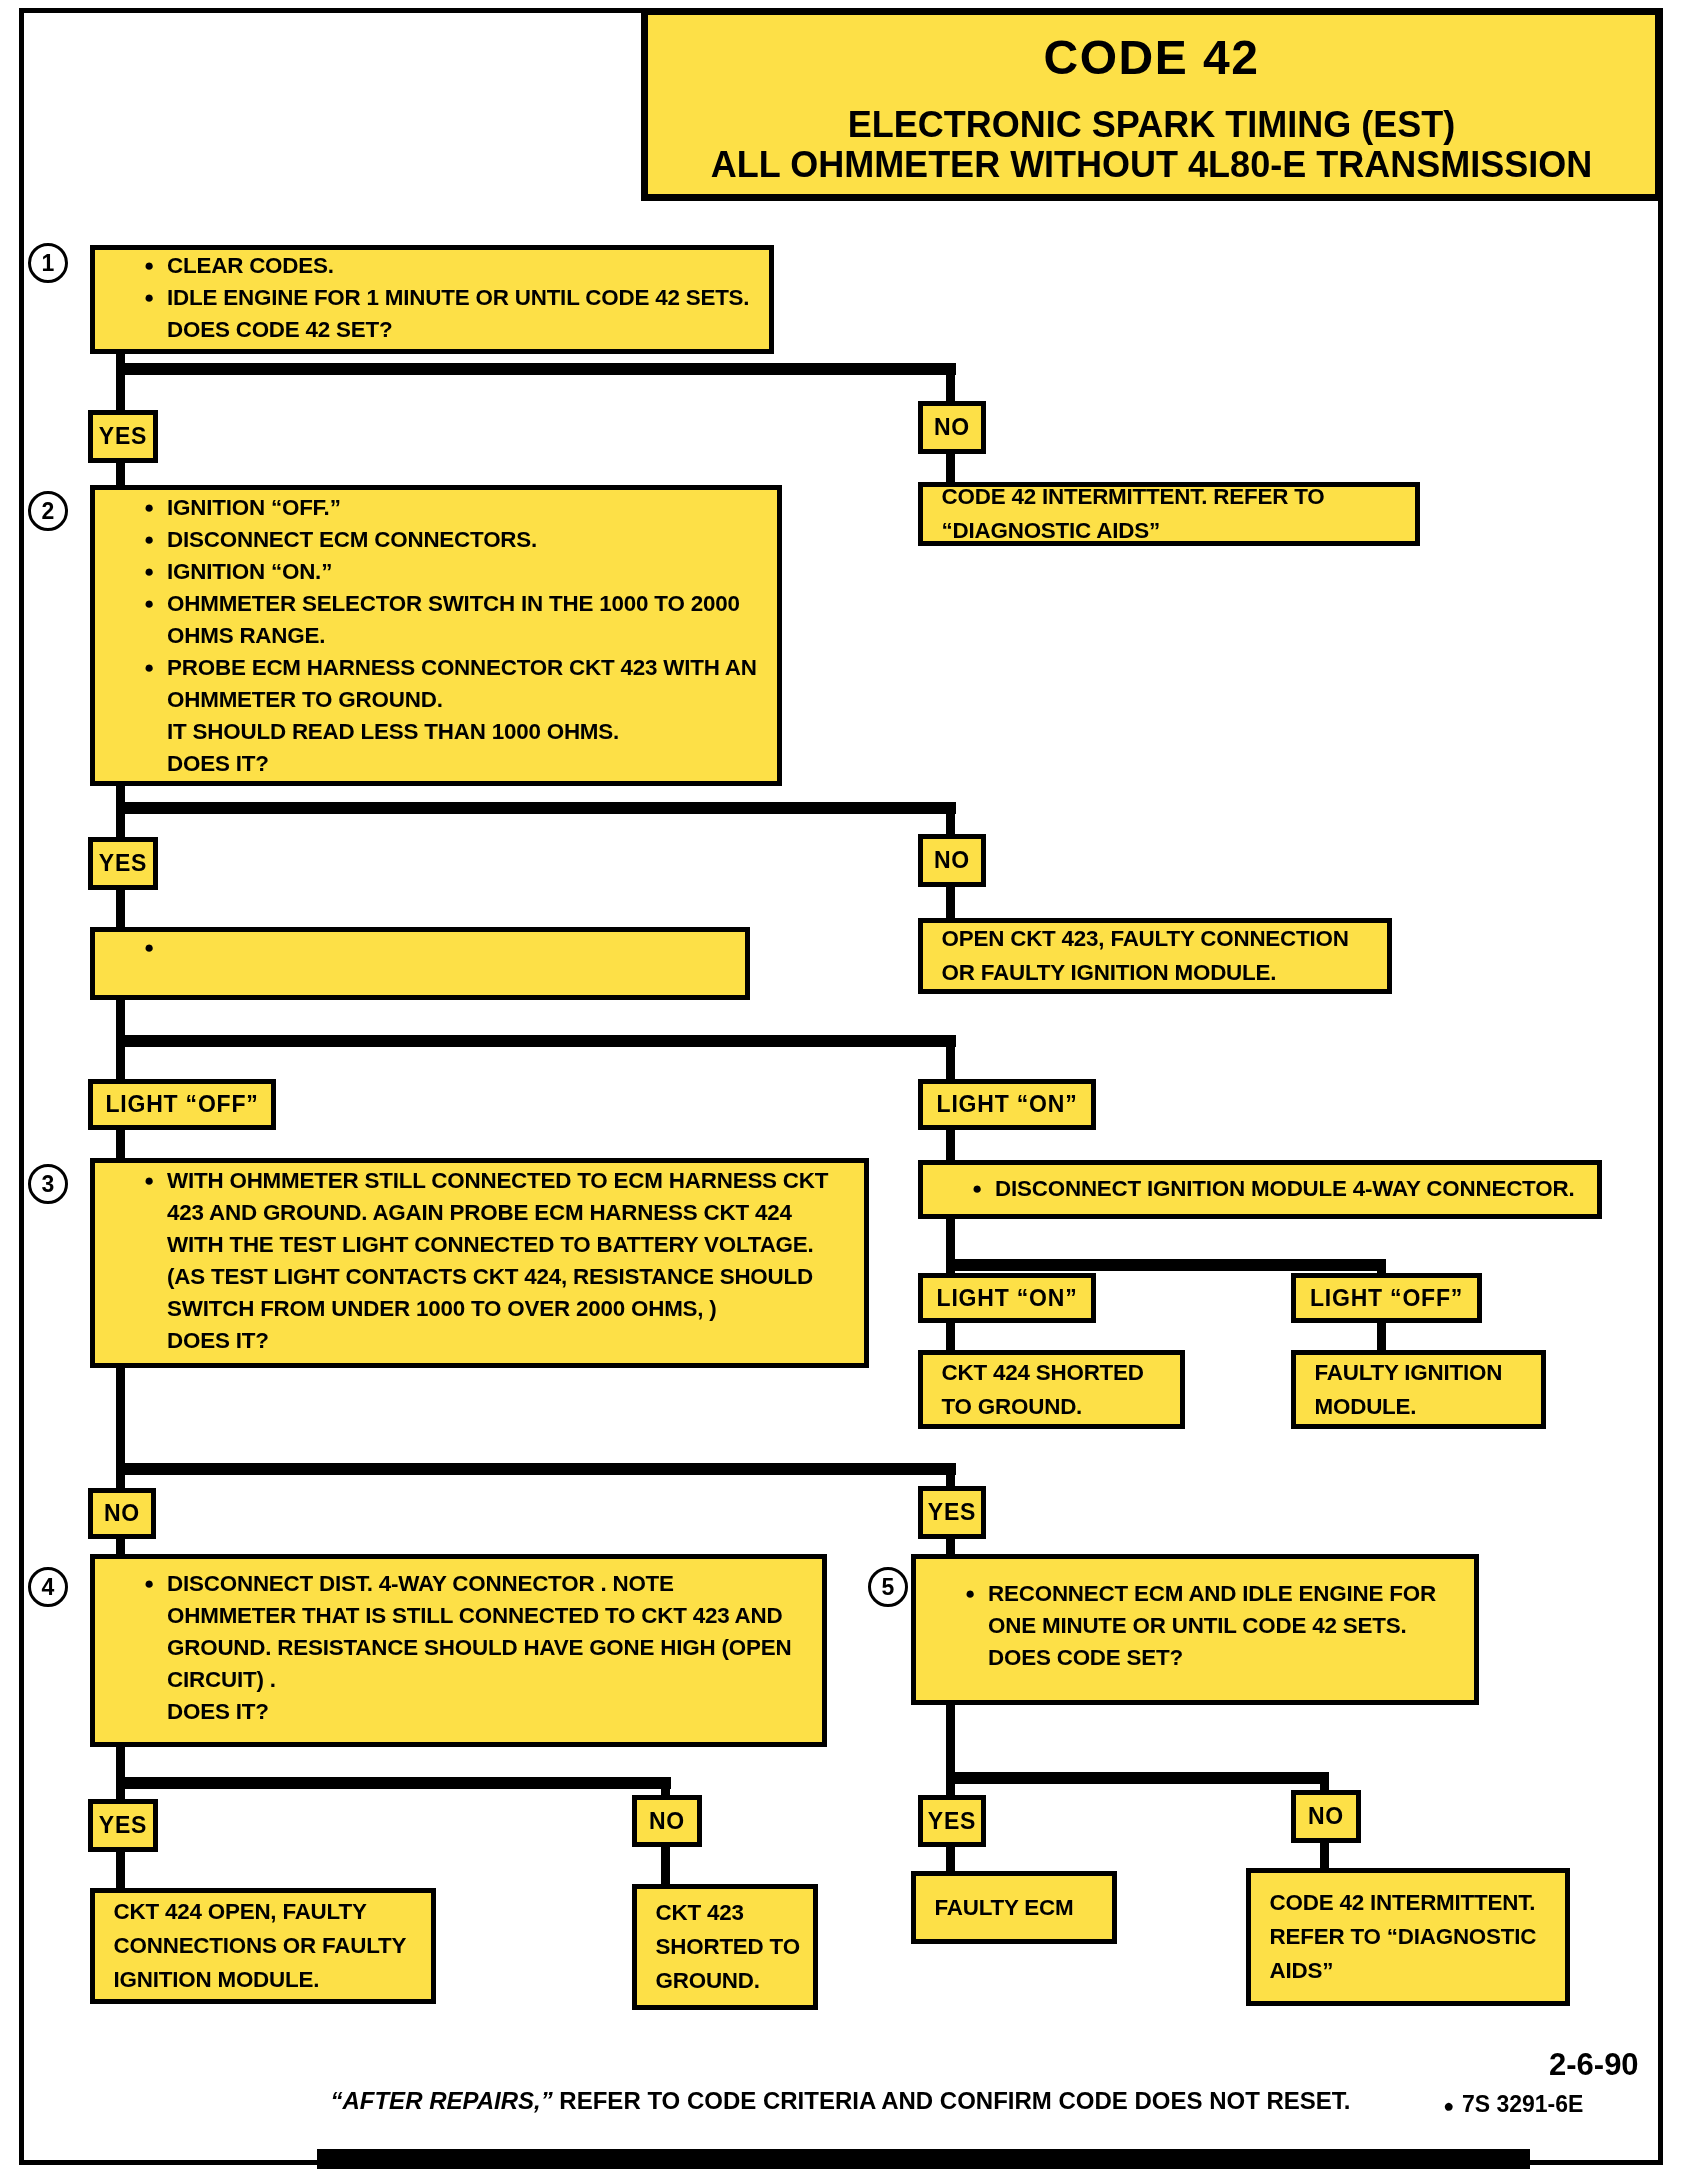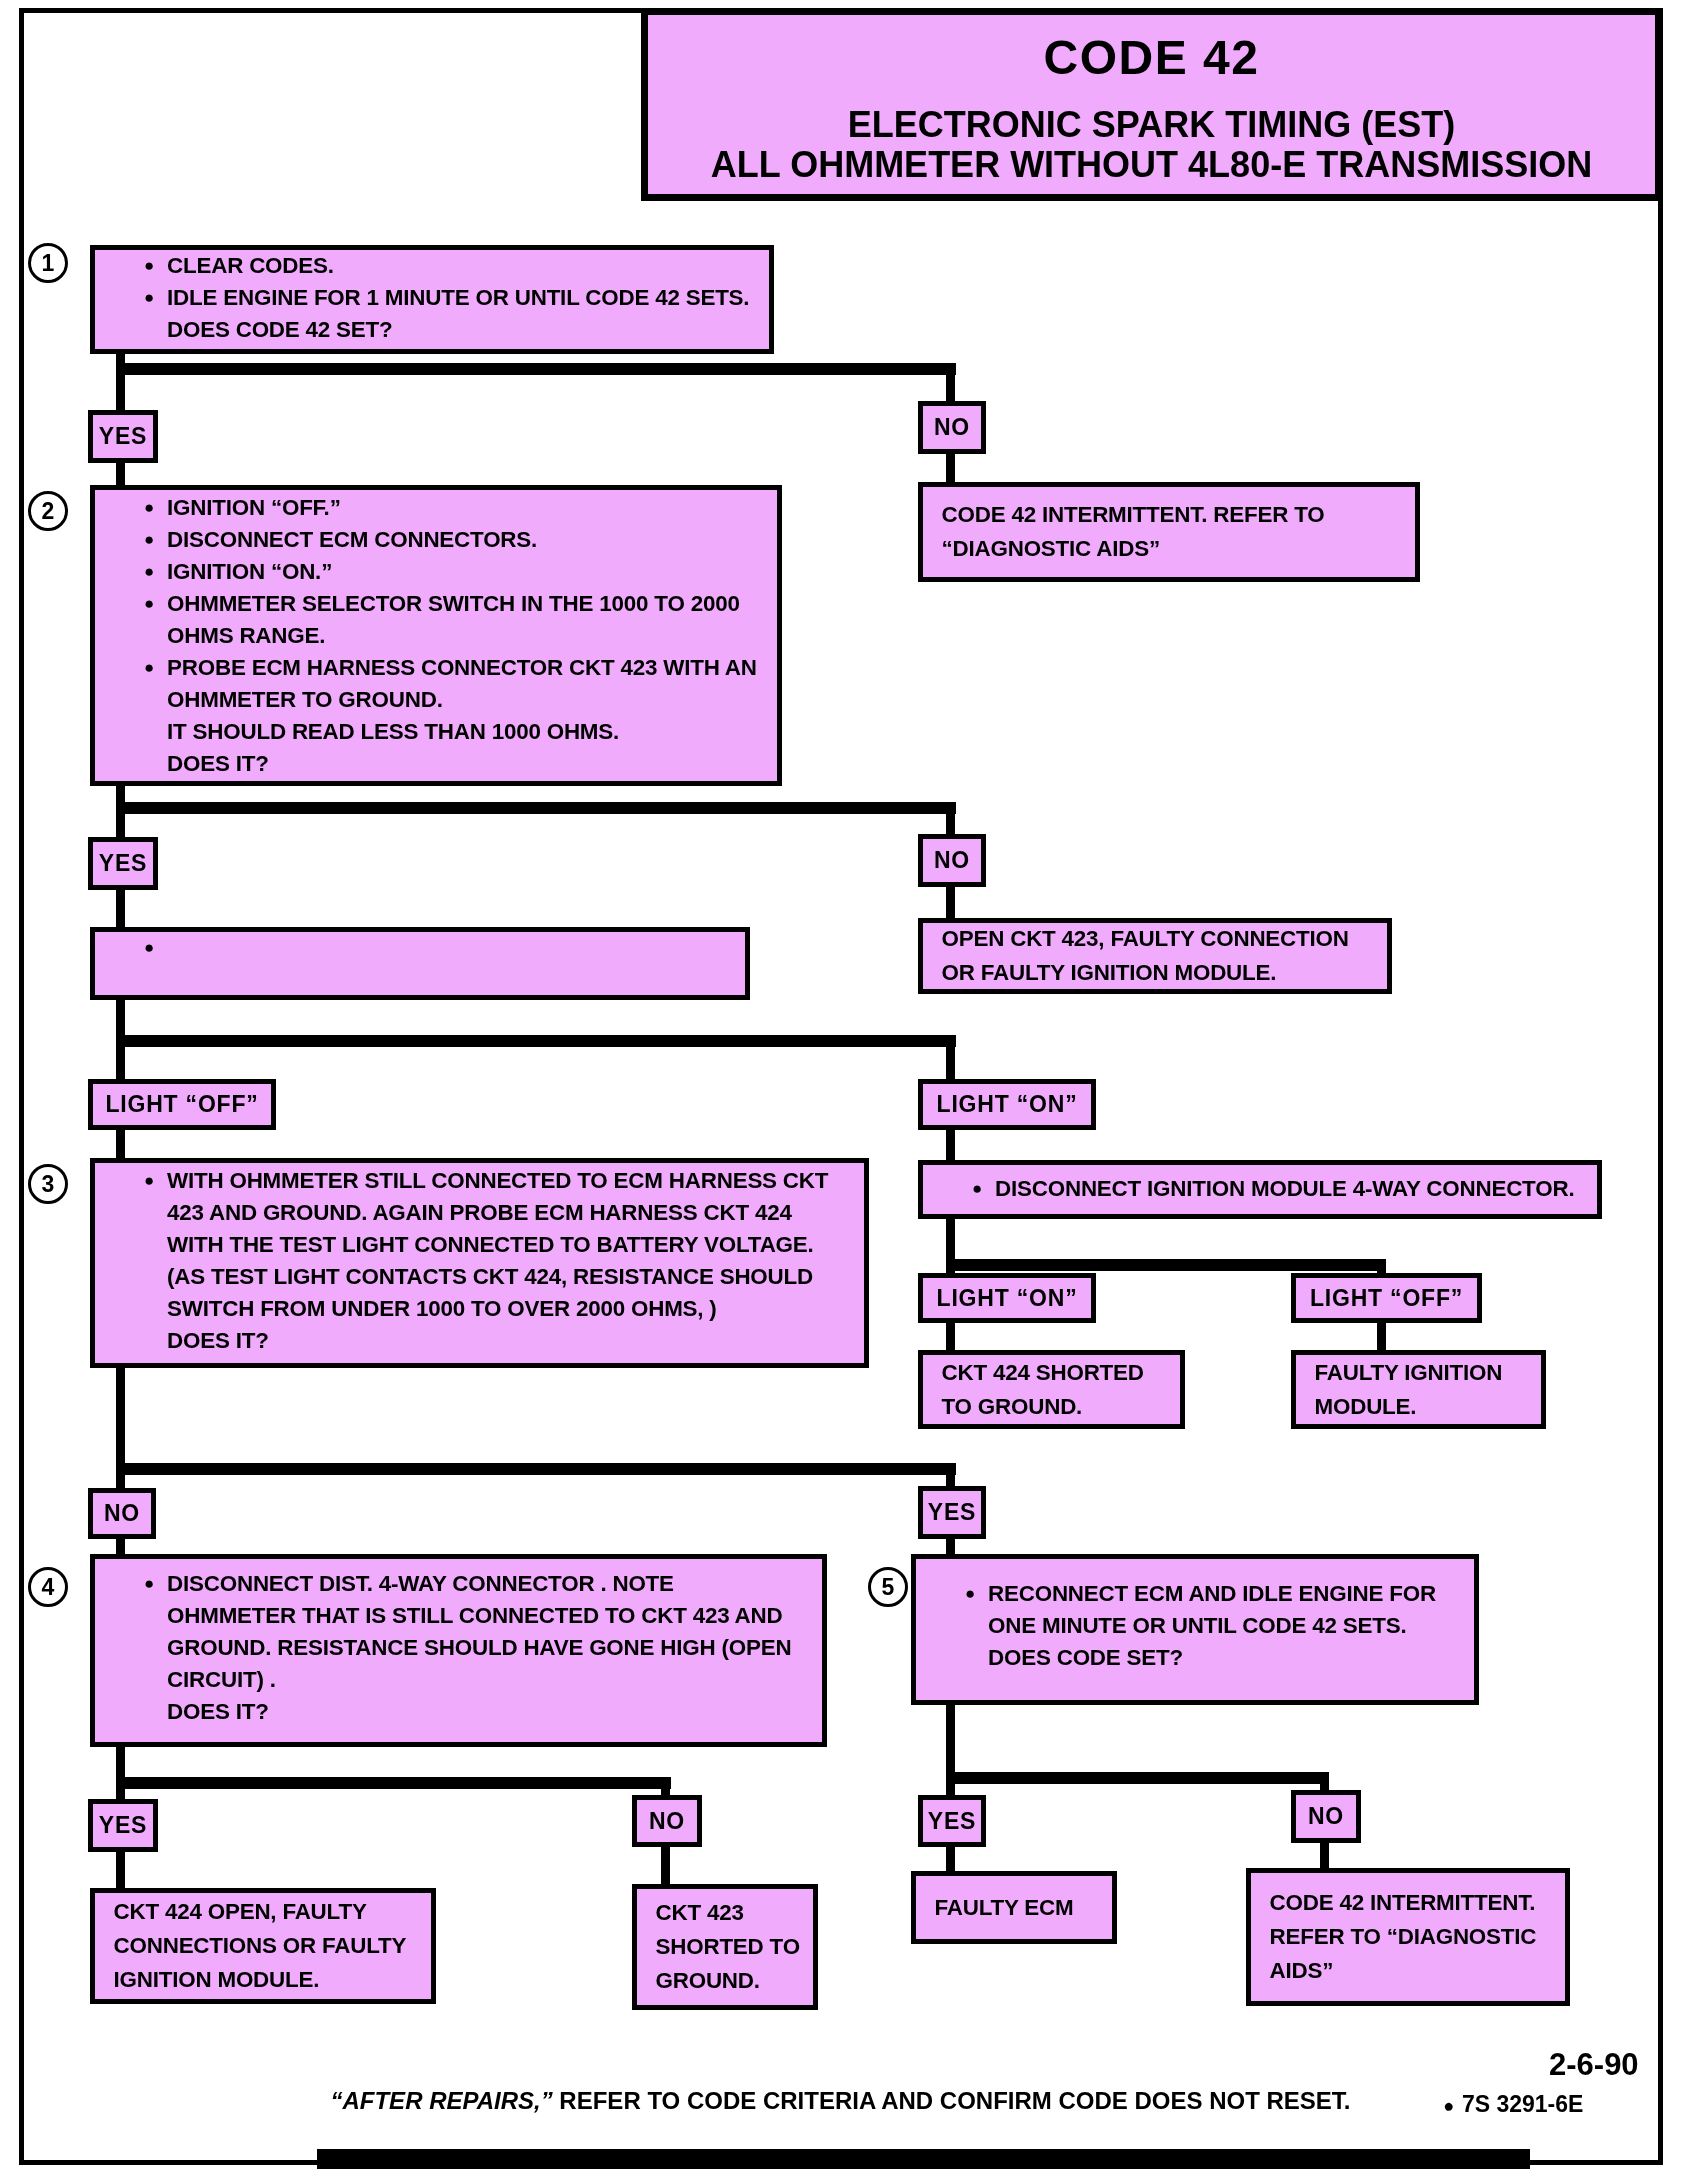--- a/index.html
+++ b/index.html
@@ -4,21 +4,21 @@
 <style>
   html,body{margin:0;padding:0}
   body{
     width:1681px;height:2183px;position:relative;background:#ffffff;
     font-family:"Liberation Sans",sans-serif;font-weight:700;color:#000;
     overflow:hidden;
   }
   .frame{position:absolute;left:18.5px;top:7.7px;width:1644px;height:2157px;
     border:5.4px solid #000;box-sizing:border-box;background:#fff}
   .line{position:absolute;background:#000}
-  .box{position:absolute;background:#f0abfc;border:5.4px solid #000;box-sizing:border-box}
+  .box{position:absolute;background:#fde047;border:5.4px solid #000;box-sizing:border-box}
   .titlebox{border-width:7px;text-align:center;padding-top:15.5px}
   .t-main{font-size:48px;letter-spacing:1.5px}
   .t-sub{font-size:36px;line-height:40px;margin-top:20px}
   .t-sub2{margin-top:0}
   .circle{position:absolute;width:40px;height:40px;border:3.9px solid #000;border-radius:50%;
     background:#fff;display:flex;align-items:center;justify-content:center;
     font-size:23px;box-sizing:border-box;z-index:3}
   .brow{display:flex;padding:0 14px 0 49px}
   .dot{flex:0 0 23px;width:23px;font-size:17px;line-height:32px}
   .btxt{font-size:22.4px;line-height:32px;white-space:pre-line;letter-spacing:-0.2px}
@@ -99,21 +99,21 @@
     <div class="brow">
       <span class="dot">●</span>
       <div class="btxt">IDLE ENGINE FOR 1 MINUTE OR UNTIL CODE 42 SETS.
 DOES CODE 42 SET?</div>
     </div>
   </div>
 
   <div class="box lbl" style="left:88px;top:410px;width:70px;height:53px">YES</div>
   <div class="box lbl" style="left:918px;top:401px;width:68px;height:53px">NO</div>
 
-  <div class="box rbox" style="left:918px;top:482px;width:502px;height:100px">
+  <div class="box rbox" style="left:918px;top:482px;width:502px;height:64px">
     <div class="rtxt">CODE 42 INTERMITTENT.  REFER TO
 “DIAGNOSTIC AIDS”</div>
   </div>
 
   <div class="box bbox tight pt2" style="left:90px;top:485px;width:692px;height:301px">
     <div class="brow">
       <span class="dot">●</span>
       <div class="btxt">IGNITION “OFF.”</div>
     </div>
     <div class="brow">

